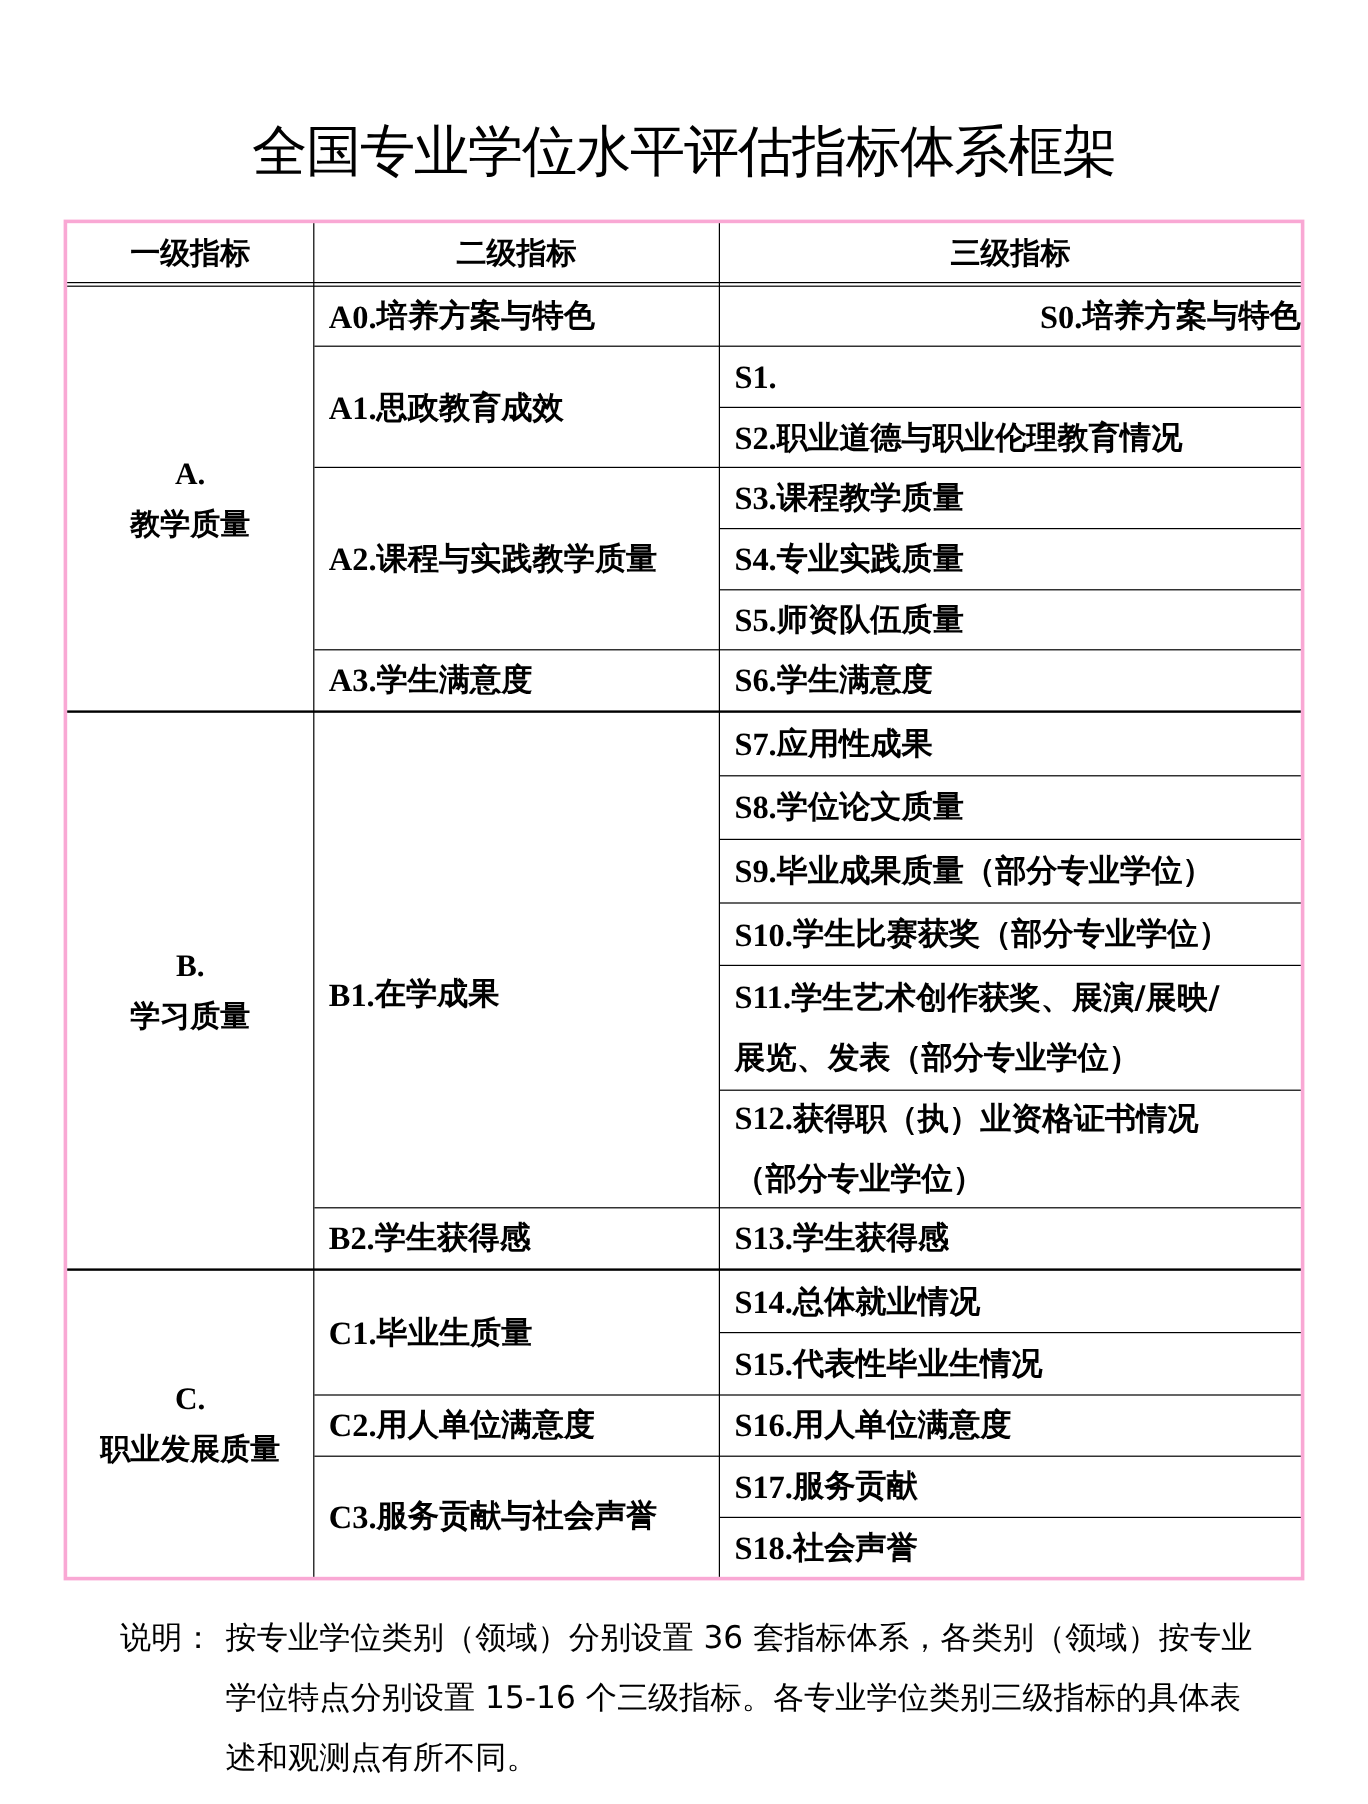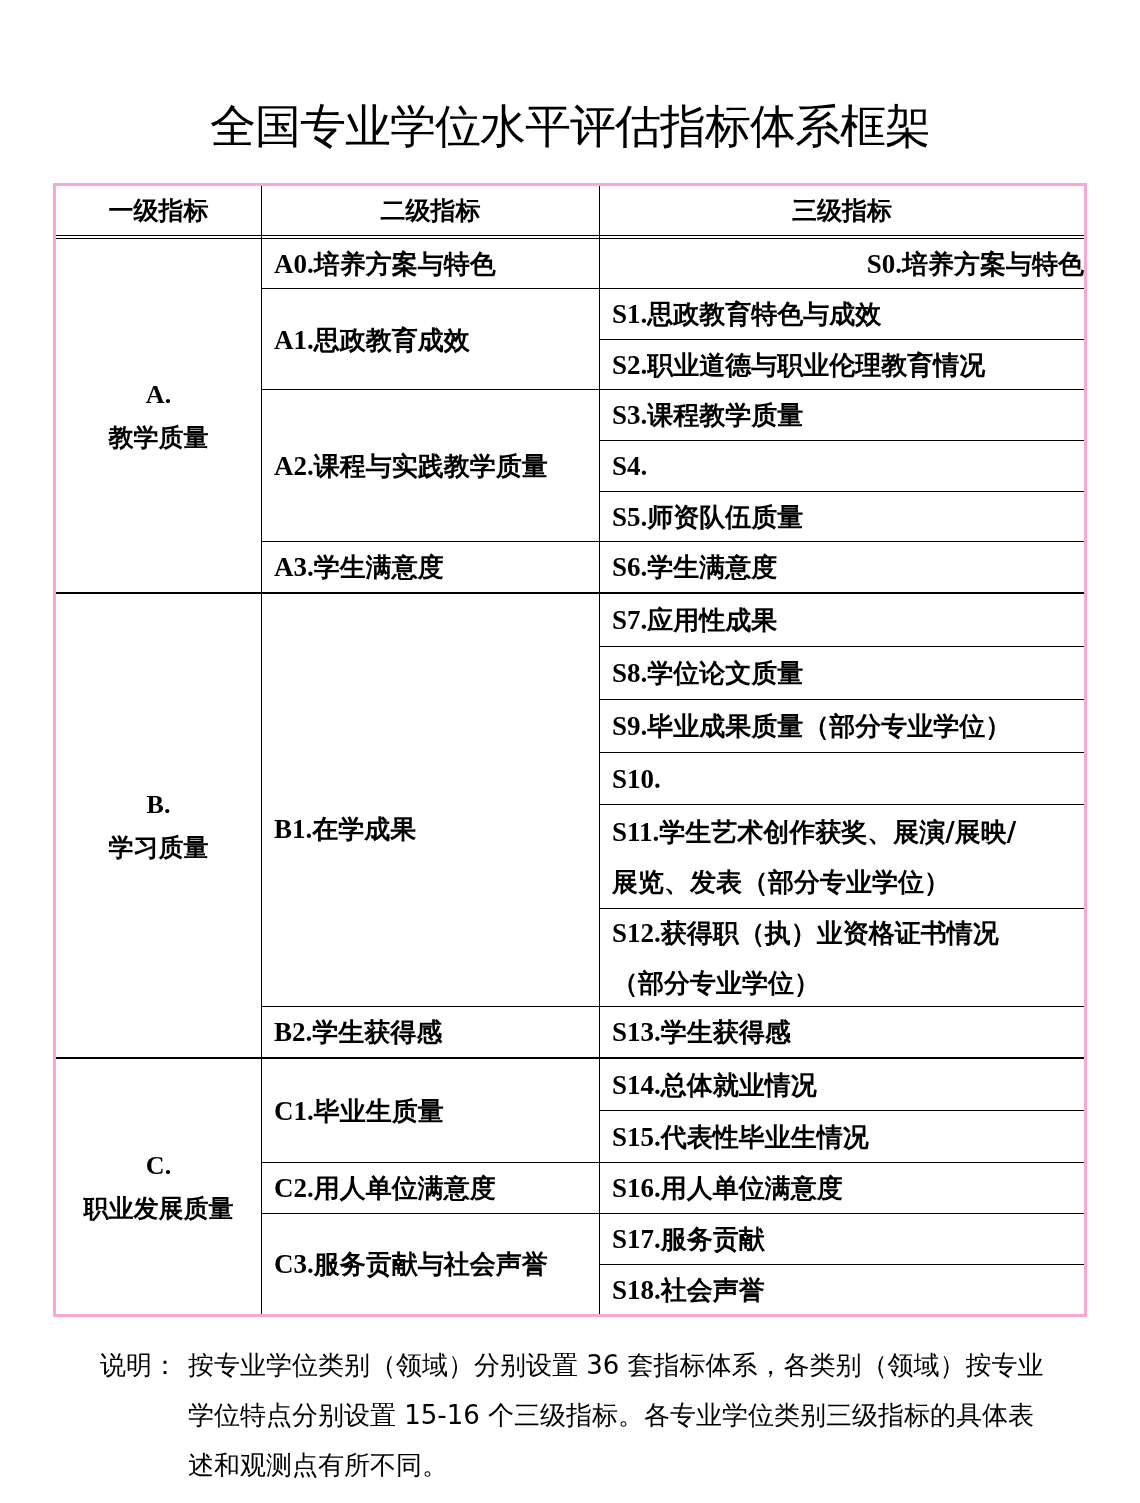--- a/index.html
+++ b/index.html
@@ -101,34 +101,34 @@
     <span>C3.</span>
       <span class="cn">服务贡献与社会声誉</span>
   </div>
 
   <div class="cell l3" style="left:544px; top:53px; width:484px; height:50px;justify-content:flex-end;">
       <span>S0.</span>
       <span class="cn">培养方案与特色</span>
     </div>
   <div class="cell l3" style="left:544px; top:103px; width:484px; height:50px;">
       <span>S1.</span>
-      <span class="cn">思政教育特色与成效</span>
     </div>
   <div class="hline" style="left:544px; top:153px; width:484px; height:1px;"></div>
   <div class="cell l3" style="left:544px; top:154px; width:484px; height:50px;">
       <span>S2.</span>
       <span class="cn">职业道德与职业伦理教育情况</span>
     </div>
   <div class="cell l3" style="left:544px; top:204px; width:484px; height:50px;">
       <span>S3.</span>
       <span class="cn">课程教学质量</span>
     </div>
   <div class="hline" style="left:544px; top:254px; width:484px; height:1px;"></div>
   <div class="cell l3" style="left:544px; top:255px; width:484px; height:50px;">
       <span>S4.</span>
+      <span class="cn">专业实践质量</span>
     </div>
   <div class="hline" style="left:544px; top:305px; width:484px; height:1px;"></div>
   <div class="cell l3" style="left:544px; top:306px; width:484px; height:49px;">
       <span>S5.</span>
       <span class="cn">师资队伍质量</span>
     </div>
   <div class="cell l3" style="left:544px; top:356px; width:484px; height:50px;">
       <span>S6.</span>
       <span class="cn">学生满意度</span>
     </div>
@@ -143,20 +143,21 @@
       <span class="cn">学位论文质量</span>
     </div>
   <div class="hline" style="left:544px; top:513px; width:484px; height:1px;"></div>
   <div class="cell l3" style="left:544px; top:514px; width:484px; height:52px;">
       <span>S9.</span>
       <span class="cn">毕业成果质量（部分专业学位）</span>
     </div>
   <div class="hline" style="left:544px; top:566px; width:484px; height:1px;"></div>
   <div class="cell l3" style="left:544px; top:567px; width:484px; height:51px;">
       <span>S10.</span>
+      <span class="cn">学生比赛获奖（部分专业学位）</span>
     </div>
   <div class="hline" style="left:544px; top:618px; width:484px; height:1px;"></div>
   <div class="cell l3" style="left:544px; top:619px; width:484px; height:103px; flex-direction:column; align-items:flex-start; justify-content:center;">
     <div><span>S11.</span><span class="cn">学生艺术创作获奖、展演/展映/</span></div>
     <div class="cn">展览、发表（部分专业学位）</div>
   </div>
   <div class="hline" style="left:544px; top:722px; width:484px; height:1px;"></div>
   <div class="cell l3" style="left:544px; top:723px; width:484px; height:97px; flex-direction:column; align-items:flex-start; justify-content:center;">
     <div><span>S12.</span><span class="cn">获得职（执）业资格证书情况</span></div>
     <div class="cn">（部分专业学位）</div>

